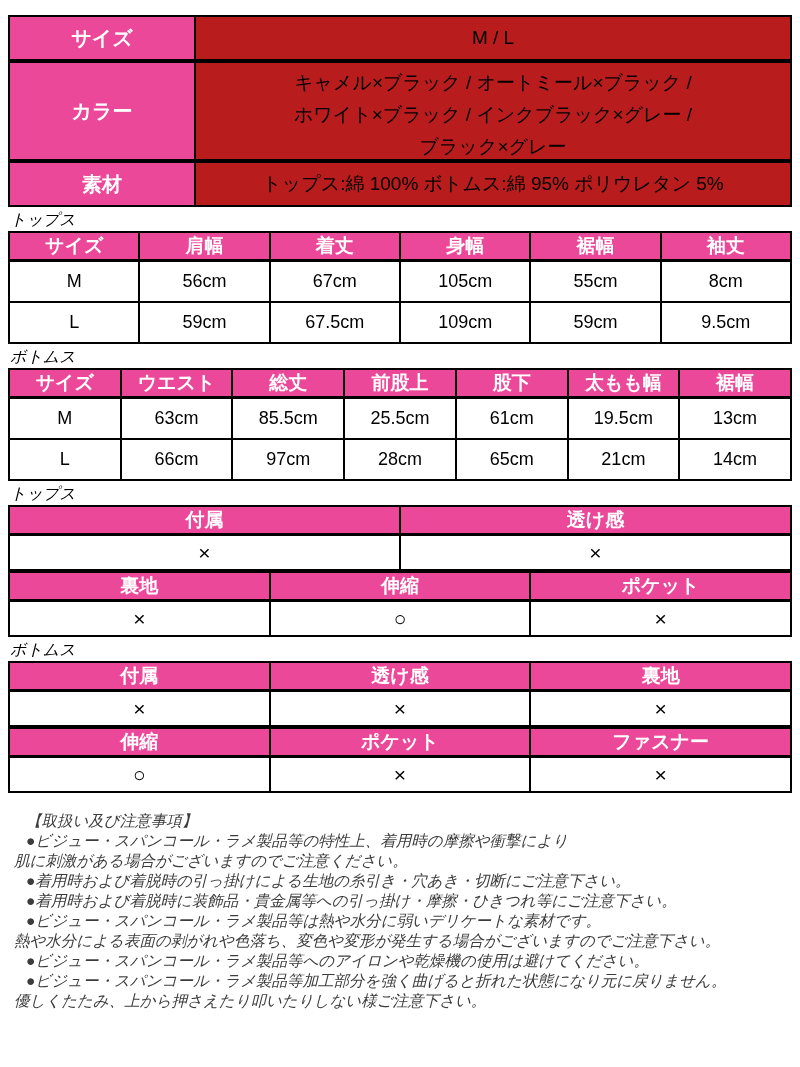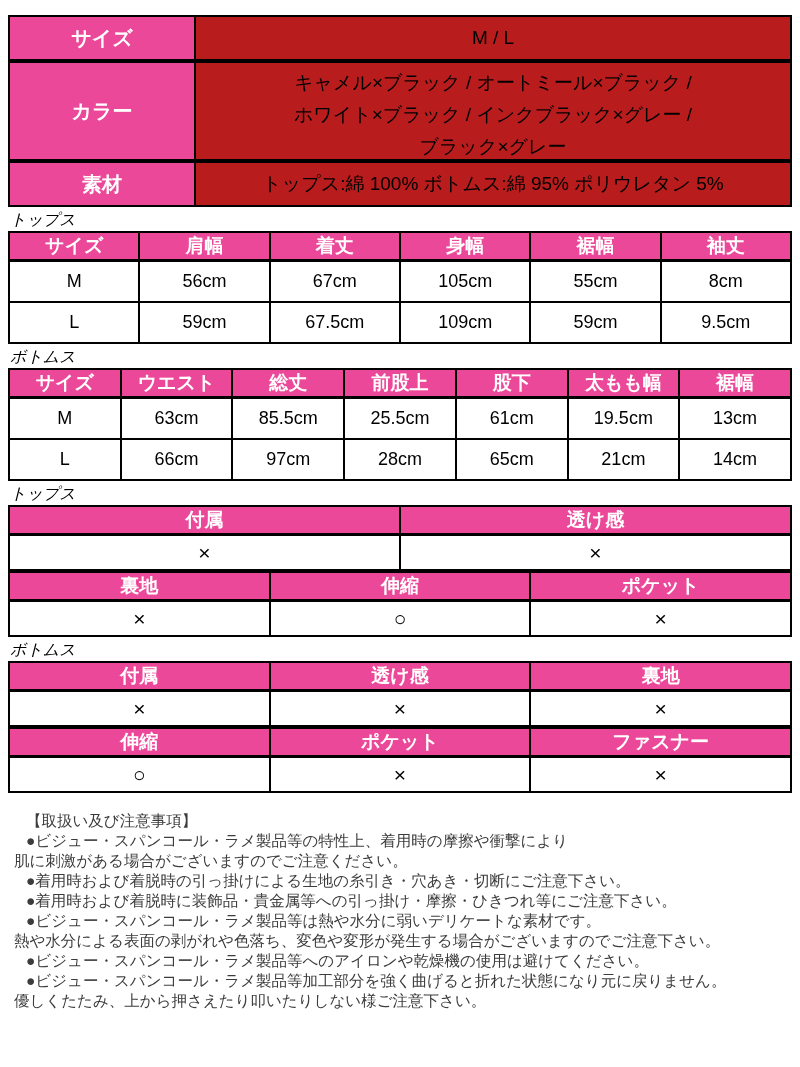--- a/index.html
+++ b/index.html
@@ -83,20 +83,21 @@
     background: #ffffff;
   }
 
   
   .care {
     margin-top: 18px;
     padding-left: 6px;
     font-size: 15.5px;
     line-height: 20px;
     color: #3c3c3c;
+    font-style: italic;
   }
   .care .indent { padding-left: 12px; }
 </style>
 </head>
 <body>
 
 <div class="page">
 
   <table class="spec-table">
     <tbody>

